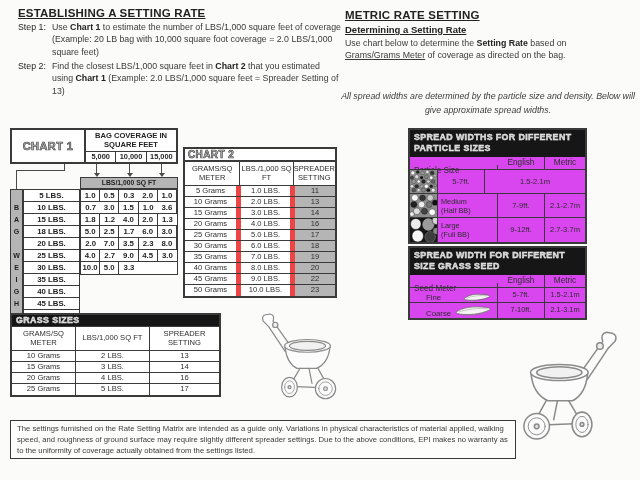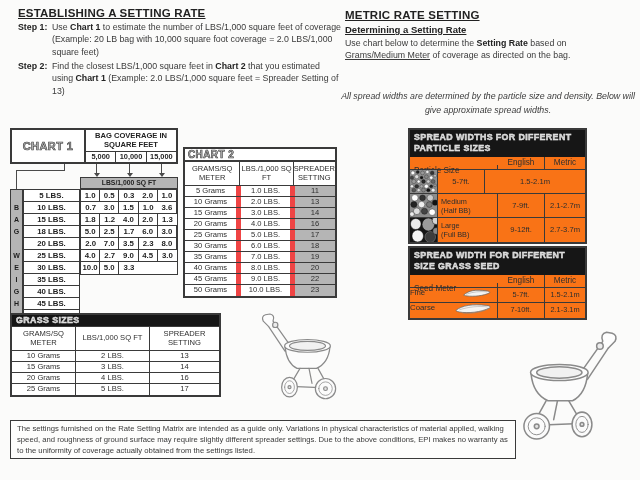--- a/index.html
+++ b/index.html
@@ -11,21 +11,21 @@
     color: var(--ink, #333);
     overflow: hidden;
   }
   .abs { position: absolute; }
 
   
   .h-major { font-size: 11.5px; font-weight: bold; text-decoration: underline; letter-spacing: .2px; color:#222; }
   .h-minor { font-size: 9.5px; font-weight: bold; text-decoration: underline; color:#222; margin-top: 3px; }
   .body-txt { font-size: 8.8px; line-height: 1.42; color:#3a3a3a; }
   .step-row { display: flex; margin-top: 2px; }
-  .step-label { width: 34px; flex: 0 0 34px; font-weight: bold; font-size: 8.8px; line-height:1.4; color:#222; }
+  .step-label { width: 34px; flex: 0 0 34px; font-weight: normal; font-size: 8.8px; line-height:1.4; color:#222; }
   .step-text { font-size: 8.8px; line-height: 1.4; color:#3a3a3a; }
   .b { font-weight: bold; color:#222; }
   .u { text-decoration: underline; }
   .note { font-style: italic; font-size: 8.8px; line-height: 1.55; text-align: center; color:#3a3a3a; }
 
   
   .outline-dark {
     font-weight: bold; color: #b3b3b3;
     -webkit-text-stroke: 0.6px #4a4a4a;
     text-shadow: 0 0 0.5px #555;
@@ -68,37 +68,37 @@
   .c2-headrow { display:flex; height:24px; border-bottom:1.5px solid #3a3a3a; }
   .c2-headrow > div { display:flex; align-items:center; justify-content:center; text-align:center; font-size:7.5px; line-height:1.15; border-right:1px solid #3a3a3a; color:#2e2e2e;}
   .c2-headrow > div:last-child { border-right:none; }
   .c2-col1 { width:56px; } .c2-col2 { width:54px; } .c2-col3 { flex:1; }
   .c2-row { display:flex; height:11px; border-bottom:1px solid #3a3a3a; }
   .c2-row:last-child { border-bottom:none; }
   .c2-row > div { font-size:7.6px; text-align:center; line-height:10.5px; border-right:5px solid #ef4444; color:#2e2e2e;}
   .c2-row > div:last-child { border-right:none; background:var(--table-gray,#b5b5b5); }
 
   
-  .wt { left:408px; top:128px; width:179px; border:2px solid #3a3a3a; background:#f97316; }
+  .wt { left:408px; top:128px; width:179px; border:2px solid #3a3a3a; background:#d946ef; }
   .wt2 { top:246px; }
   .wt-titlebar { font-size:8.8px; line-height:1.25; padding:2px 4px 3px 4px; }
   .wt-headrow { display:flex; height:13px; border-bottom:1.5px solid #3a3a3a; }
   .wt-headrow > div { font-size:8.2px; line-height:12px; border-right:1px solid #3a3a3a; color:#2e2e2e;}
   .wt-headrow > div:last-child { border-right:none; }
   .wt-c1 { width:88px; padding-left:4px;margin-top:8px; } .wt-c2 { width:47px; text-align:center; } .wt-c3 { flex:1; text-align:center; }
   .pt-row { display:flex; height:24px; border-bottom:1px solid #3a3a3a; }
   .pt-row:last-child { border-bottom:none; }
   .pt-img { width:28px; border-right:1px solid #3a3a3a; }
   .pt-img svg { display:block; width:100%; height:100%; }
   .pt-name { width:60px; border-right:1px solid #3a3a3a; padding:3px 0 0 3px; font-size:7.3px; line-height:1.3; color:#2e2e2e;}
   .pt-eng { width:47px; border-right:1px solid #3a3a3a; font-size:7.6px; text-align:center; line-height:23px; color:#2e2e2e;}
   .pt-met { flex:1; font-size:7.6px; text-align:center; line-height:23px; color:#2e2e2e;}
   .st-row { display:flex; height:15px; border-bottom:1px solid #3a3a3a; }
   .st-row:last-child { border-bottom:none; }
-  .st-name { width:88px; border-right:1px solid #3a3a3a; display:flex; align-items:flex-start; padding-left:0; font-size:7.8px; color:#2e2e2e;}
+  .st-name { width:88px; border-right:1px solid #3a3a3a; display:flex; align-items:flex-end; padding-left:16px; font-size:7.8px; color:#2e2e2e;}
   .st-name svg { margin-left:auto; margin-right:5px; }
   .st-eng { width:47px; border-right:1px solid #3a3a3a; font-size:7.4px; text-align:center; line-height:14px; color:#2e2e2e;}
   .st-met { flex:1; font-size:7.4px; text-align:center; line-height:14px; color:#2e2e2e;}
 
   
   .gs { left:10px; top:313px; width:211px; border:2px solid #3a3a3a; background:#fff; }
   .gs-titlebar { height:12px; font-size:8.8px; line-height:11px; padding-left:4px; border-bottom:1.5px solid #3a3a3a; }
   .gs-headrow { display:flex; height:24px; border-bottom:1.5px solid #3a3a3a; }
   .gs-headrow > div { display:flex; align-items:center; justify-content:center; text-align:center; font-size:7.6px; line-height:1.15; border-right:1px solid #3a3a3a; color:#2e2e2e;}
   .gs-headrow > div:last-child { border-right:none; }
@@ -130,21 +130,21 @@
     </div>
     <div class="step-row">
       <span class="step-label">Step 2:</span>
       <span class="step-text"><span>Find the closest LBS/1,000 square feet in </span><span class="b">Chart 2</span><span> that you estimated using </span><span class="b">Chart 1</span><span> (Example: 2.0 LBS/1,000 square feet = Spreader Setting of 13)</span></span>
     </div>
   </div>
 
   <div class="abs" style="left:345px; top:9px; width:290px;">
     <div class="h-major">METRIC RATE SETTING</div>
     <div class="h-minor">Determining a Setting Rate</div>
-    <div class="body-txt" style="margin-top:2px; width:278px;"><span>Use chart below to determine the </span><span class="b">Setting Rate</span><span> based on </span><span class="u">Grams/Medium Meter</span><span> of coverage as directed on the bag.</span></div>
+    <div class="body-txt" style="margin-top:2px; width:278px;"><span>Use chart below to determine the </span><span class="b">Setting Rate</span><span> based on </span><span class="u">Grams/Grams Meter</span><span> of coverage as directed on the bag.</span></div>
   </div>
 
   <div class="abs note" style="left:340px; top:90px; width:296px;">All spread widths are determined by the particle size and density. Below will give approximate spread widths.</div>
 
   <div class="abs c1">
     <div class="c1-header">
       <div class="c1-title outline-dark">CHART 1</div>
       <div class="c1-cov">
         <div class="c1-cov-title">BAG COVERAGE IN SQUARE FEET</div>
         <div class="c1-cov-cols">

